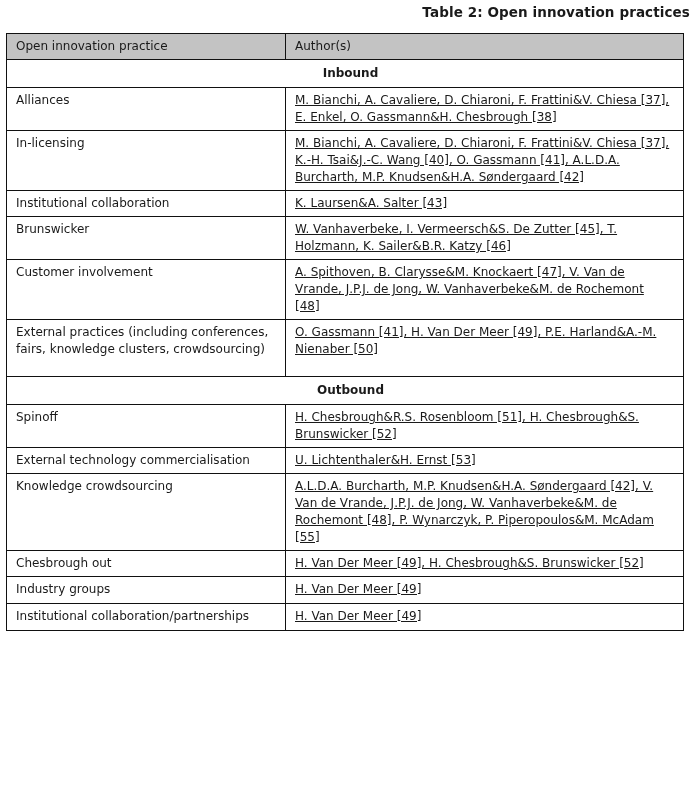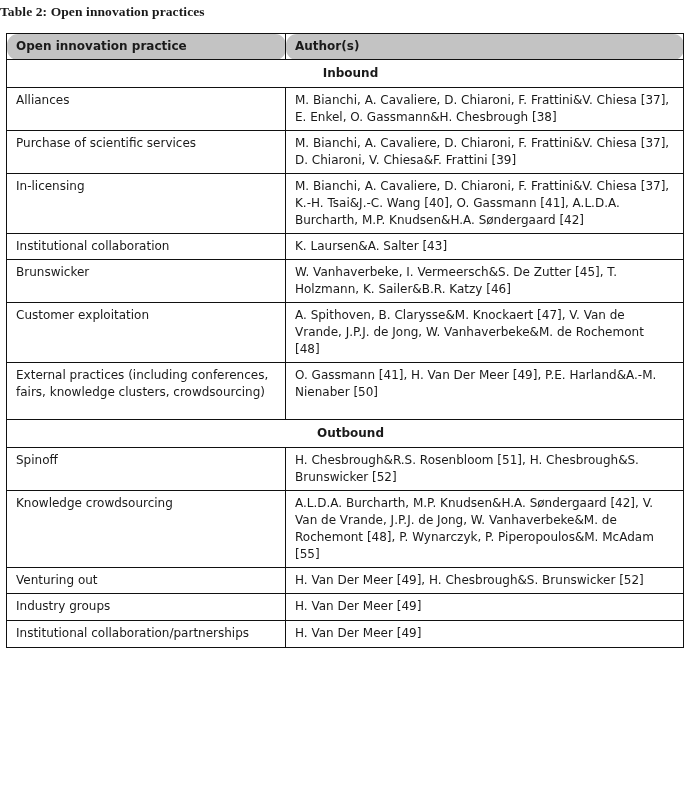--- a/index.html
+++ b/index.html
@@ -1,39 +1,39 @@
 <!DOCTYPE html>
 <html><head>
 <meta charset="utf-8">
 <style>
   html, body { margin: 0; padding: 0; background: #ffffff; }
   body {
     width: 690px; height: 796px; position: relative; overflow: hidden;
     font-family: "DejaVu Sans", sans-serif; color: #1a1a1a;
   }
   .title {
-    position: absolute; top: 4px; left: 0; width: 690px; text-align: left;
-    font-size: 13.5px; font-weight: bold; letter-spacing: 0.1px; font-family: Liberation Serif, serif;
+    position: absolute; top: 4px; left: 0; width: 690px; text-align: right;
+    font-size: 13.5px; font-weight: bold; letter-spacing: 0.1px;
   }
   table {
     position: absolute; top: 33px; left: 6px; width: 677px;
     border-collapse: collapse; table-layout: fixed;
     font-size: 12px; line-height: 17px;
   }
   td, th {
     border: 1.4px solid #111;
     vertical-align: top; text-align: left;
     padding: 4px 9px 4px 9px;
     font-weight: normal;
   }
   col.c1 { width: 279px; }
   col.c2 { width: 398px; }
-  th { background: #c3c3c3; font-weight: bold; height: 16px; padding-top: 4px; border-radius: 11px; }
+  th { background: #c3c3c3; font-weight: normal; height: 16px; padding-top: 4px; }
   tr.section td { text-align: center; font-weight: bold; height: 18px; padding-top: 5px; padding-left: 20px; }
-  td.author { padding-right: 13px; }
+  td.author { padding-right: 13px; text-decoration: underline; }
 </style>
 </head>
 <body>
 
 <div class="title">Table 2: Open innovation practices</div>
 
 <table>
   <colgroup>
       <col class="c1">
       <col class="c2">
@@ -45,57 +45,57 @@
     </tr>
   </thead>
   <tbody>
     <tr class="section">
       <td colspan="2">Inbound</td>
     </tr>
     <tr style="height:43px">
       <td>Alliances</td>
       <td class="author">M. Bianchi, A. Cavaliere, D. Chiaroni, F. Frattini&amp;V. Chiesa [37], E. Enkel, O. Gassmann&amp;H. Chesbrough [38]</td>
     </tr>
-    <tr style="height:42px">
-      <td>Purchase of scientific services</td>
-      <td class="author">M. Bianchi, A. Cavaliere, D. Chiaroni, F. Frattini&amp;V. Chiesa [37], D. Chiaroni, V. Chiesa&amp;F. Frattini [39]</td>
-    </tr>
     <tr style="height:58px">
       <td>In-licensing</td>
       <td class="author">M. Bianchi, A. Cavaliere, D. Chiaroni, F. Frattini&amp;V. Chiesa [37], K.-H. Tsai&amp;J.-C. Wang [40], O. Gassmann [41], A.L.D.A. Burcharth, M.P. Knudsen&amp;H.A. Søndergaard [42]</td>
     </tr>
     <tr style="height:26px">
       <td>Institutional collaboration</td>
       <td class="author">K. Laursen&amp;A. Salter [43]</td>
     </tr>
     <tr style="height:42px">
       <td>Brunswicker</td>
       <td class="author">W. Vanhaverbeke, I. Vermeersch&amp;S. De Zutter [45], T. Holzmann, K. Sailer&amp;B.R. Katzy [46]</td>
     </tr>
     <tr style="height:57px">
-      <td>Customer exploitation</td>
+      <td>Customer involvement</td>
       <td class="author">A. Spithoven, B. Clarysse&amp;M. Knockaert [47], V. Van de Vrande, J.P.J. de Jong, W. Vanhaverbeke&amp;M. de Rochemont [48]</td>
     </tr>
     <tr style="height:57px">
       <td>External practices (including conferences, fairs, knowledge clusters, crowdsourcing)</td>
       <td class="author">O. Gassmann [41], H. Van Der Meer [49], P.E. Harland&amp;A.-M. Nienaber [50]</td>
     </tr>
     <tr class="section">
       <td colspan="2">Outbound</td>
     </tr>
     <tr style="height:43px">
       <td>Spinoff</td>
       <td class="author">H. Chesbrough&amp;R.S. Rosenbloom [51], H. Chesbrough&amp;S. Brunswicker [52]</td>
     </tr>
+    <tr style="height:26px">
+      <td>External technology commercialisation</td>
+      <td class="author">U. Lichtenthaler&amp;H. Ernst [53]</td>
+    </tr>
     <tr style="height:74px">
       <td>Knowledge crowdsourcing</td>
       <td class="author">A.L.D.A. Burcharth, M.P. Knudsen&amp;H.A. Søndergaard [42], V. Van de Vrande, J.P.J. de Jong, W. Vanhaverbeke&amp;M. de Rochemont [48], P. Wynarczyk, P. Piperopoulos&amp;M. McAdam [55]</td>
     </tr>
     <tr style="height:26px">
-      <td>Venturing out</td>
+      <td>Chesbrough out</td>
       <td class="author">H. Van Der Meer [49], H. Chesbrough&amp;S. Brunswicker [52]</td>
     </tr>
     <tr style="height:27px">
       <td>Industry groups</td>
       <td class="author">H. Van Der Meer [49]</td>
     </tr>
     <tr style="height:27px">
       <td>Institutional collaboration/partnerships</td>
       <td class="author">H. Van Der Meer [49]</td>
     </tr>

